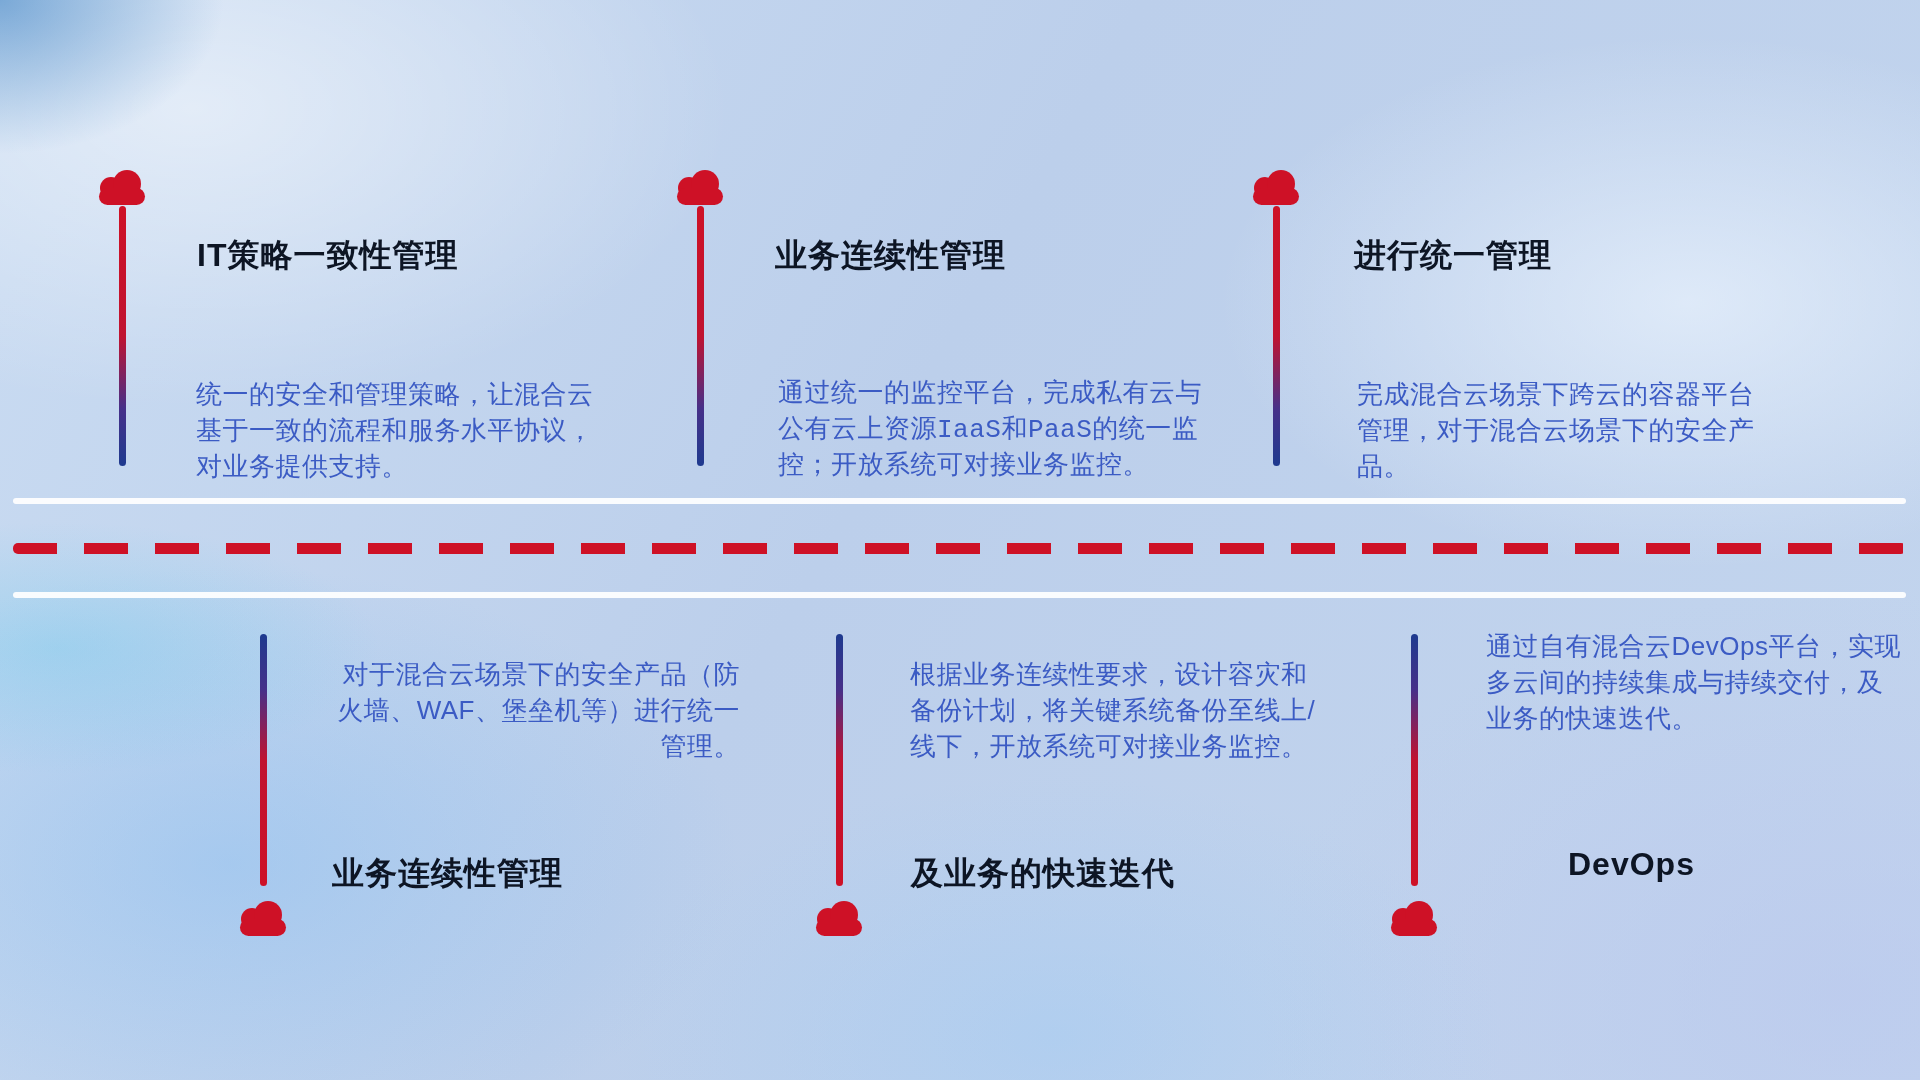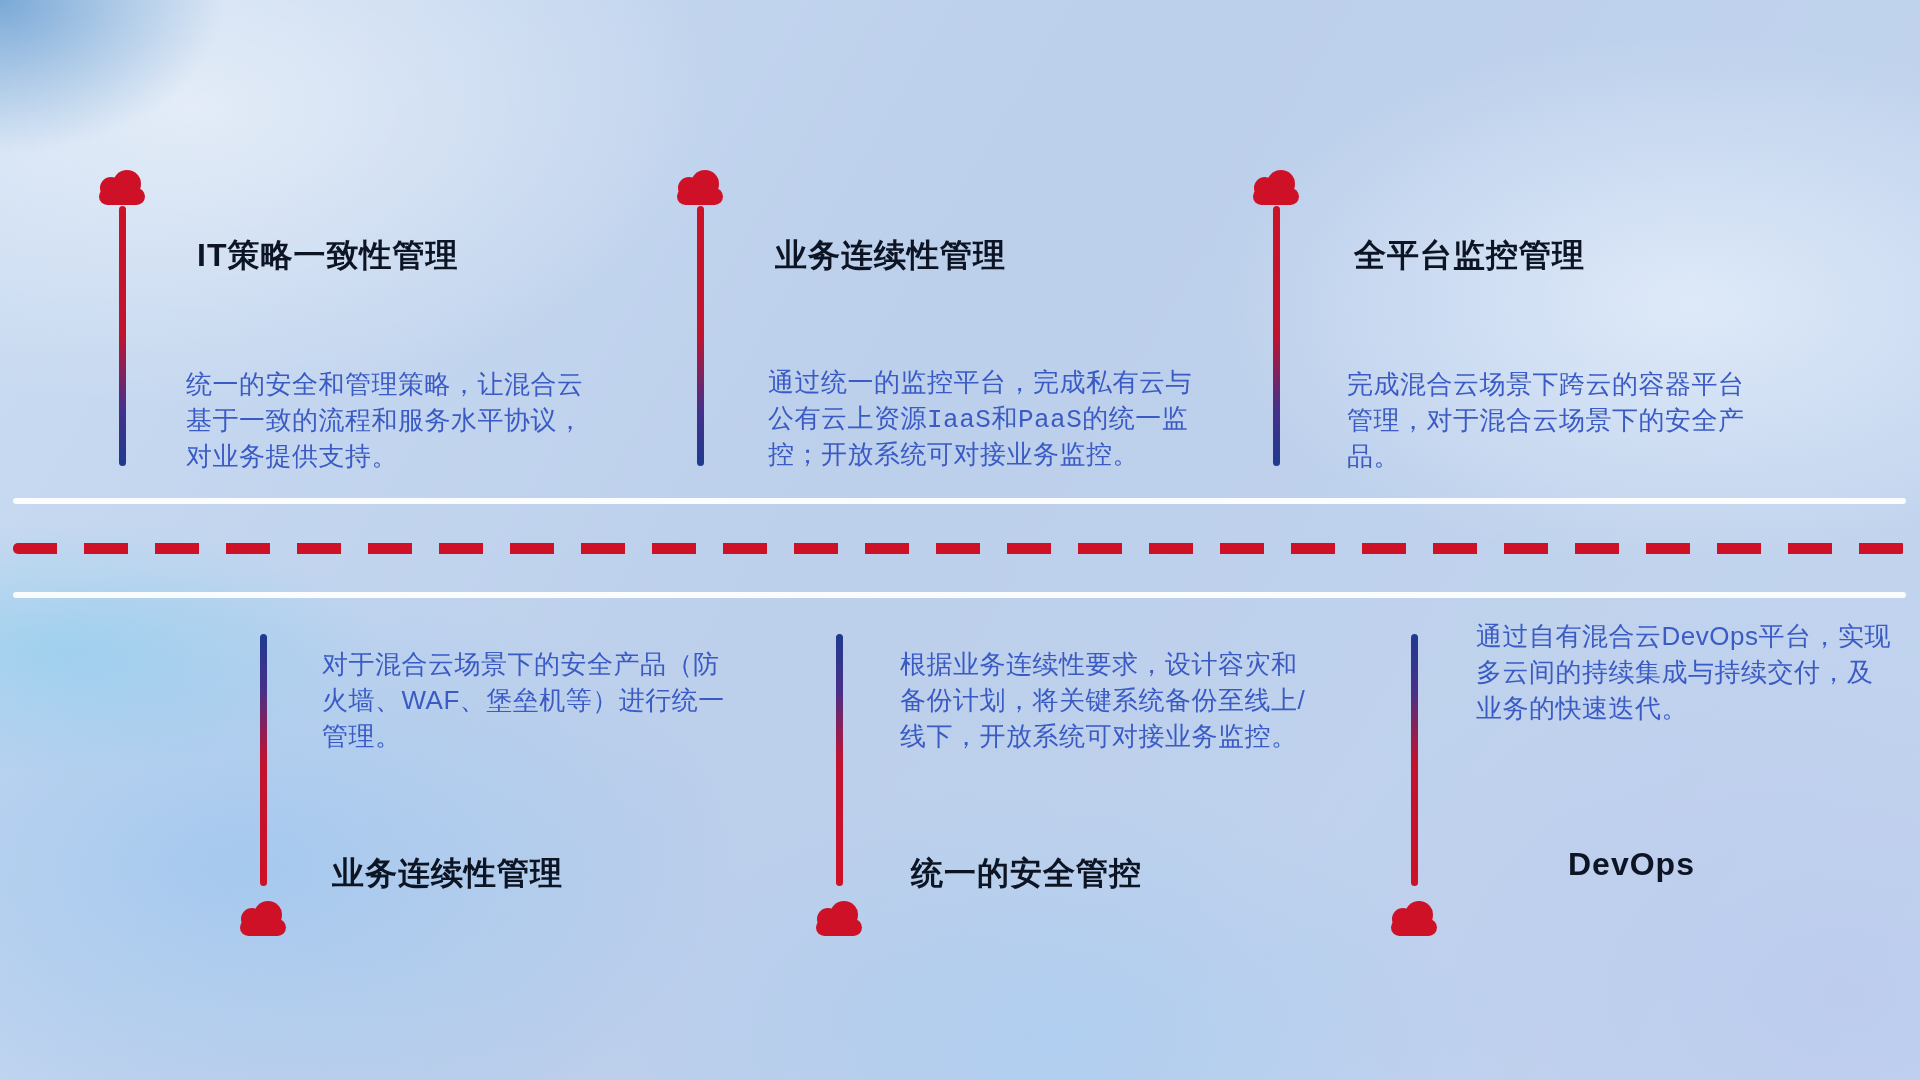--- a/index.html
+++ b/index.html
@@ -46,21 +46,21 @@
     position: absolute;
     margin: 16px;
     font-size: 32px;
     font-weight: 700;
     color: #0d1524;
     letter-spacing: 1px;
     white-space: nowrap;
   }
   .feature-desc {
     position: absolute;
-    margin: 6px;
+    margin: 16px;
     font-size: 26px;
     line-height: 36px;
     color: #3b5bc4;
     letter-spacing: 0.5px;
   }
 
   .divider-solid {
     position: absolute;
     left: 13px;
     right: 14px;
@@ -120,47 +120,47 @@
     <div class="cloud" style="left:1248px; top:167px;">
       <svg viewBox="0 0 56 40" width="56" height="40" aria-hidden="true">
         <g fill="#ce1126">
           <circle cx="17" cy="21" r="11"></circle>
           <circle cx="33" cy="17" r="14"></circle>
           <rect x="5" y="21" width="46" height="17" rx="8.5"></rect>
         </g>
       </svg>
     </div>
     <div class="connector down" style="left:1273px; top:206px; height:260px;"></div>
-    <h2 class="feature-title" style="left:1338px; top:218px;">全平台监控管理</h2>
+    <h2 class="feature-title" style="left:1338px; top:218px;">进行统一管理</h2>
     <p class="feature-desc" style="left:1341px; top:360px; width:398px;">完成混合云场景下跨云的容器平台管理，对于混合云场景下的安全产品。</p>
   </div>
 
   <div class="divider-solid" style="top:498px;"></div>
   <div class="divider-dashed" style="top:543px;"></div>
   <div class="divider-solid" style="top:592px;"></div>
 
   <div>
     <div class="connector up" style="left:260px; top:634px; height:252px;"></div>
-    <p class="feature-desc" style="left:316px; top:640px; width:408px;">对于混合云场景下的安全产品（防火墙、WAF、堡垒机等）进行统一管理。</p>
+    <p class="feature-desc" style="left:316px; top:640px; width:408px;text-align:right;">对于混合云场景下的安全产品（防火墙、WAF、堡垒机等）进行统一管理。</p>
     <h2 class="feature-title" style="left:316px; top:836px;">业务连续性管理</h2>
     <div class="cloud" style="left:235px; top:898px;">
       <svg viewBox="0 0 56 40" width="56" height="40" aria-hidden="true">
         <g fill="#ce1126">
           <circle cx="17" cy="21" r="11"></circle>
           <circle cx="33" cy="17" r="14"></circle>
           <rect x="5" y="21" width="46" height="17" rx="8.5"></rect>
         </g>
       </svg>
     </div>
   </div>
 
   <div>
     <div class="connector up" style="left:836px; top:634px; height:252px;"></div>
     <p class="feature-desc" style="left:894px; top:640px; width:408px;">根据业务连续性要求，设计容灾和备份计划，将关键系统备份至线上/线下，开放系统可对接业务监控。</p>
-    <h2 class="feature-title" style="left:895px; top:836px;">统一的安全管控</h2>
+    <h2 class="feature-title" style="left:895px; top:836px;">及业务的快速迭代</h2>
     <div class="cloud" style="left:811px; top:898px;">
       <svg viewBox="0 0 56 40" width="56" height="40" aria-hidden="true">
         <g fill="#ce1126">
           <circle cx="17" cy="21" r="11"></circle>
           <circle cx="33" cy="17" r="14"></circle>
           <rect x="5" y="21" width="46" height="17" rx="8.5"></rect>
         </g>
       </svg>
     </div>
   </div>

